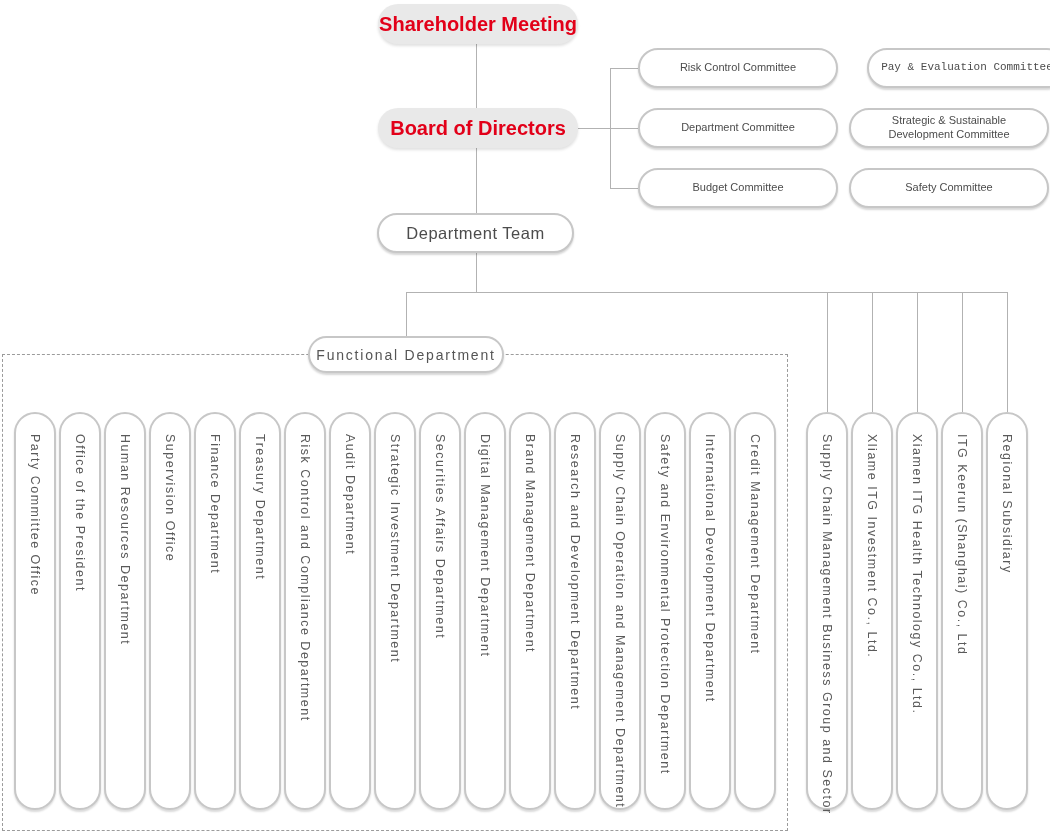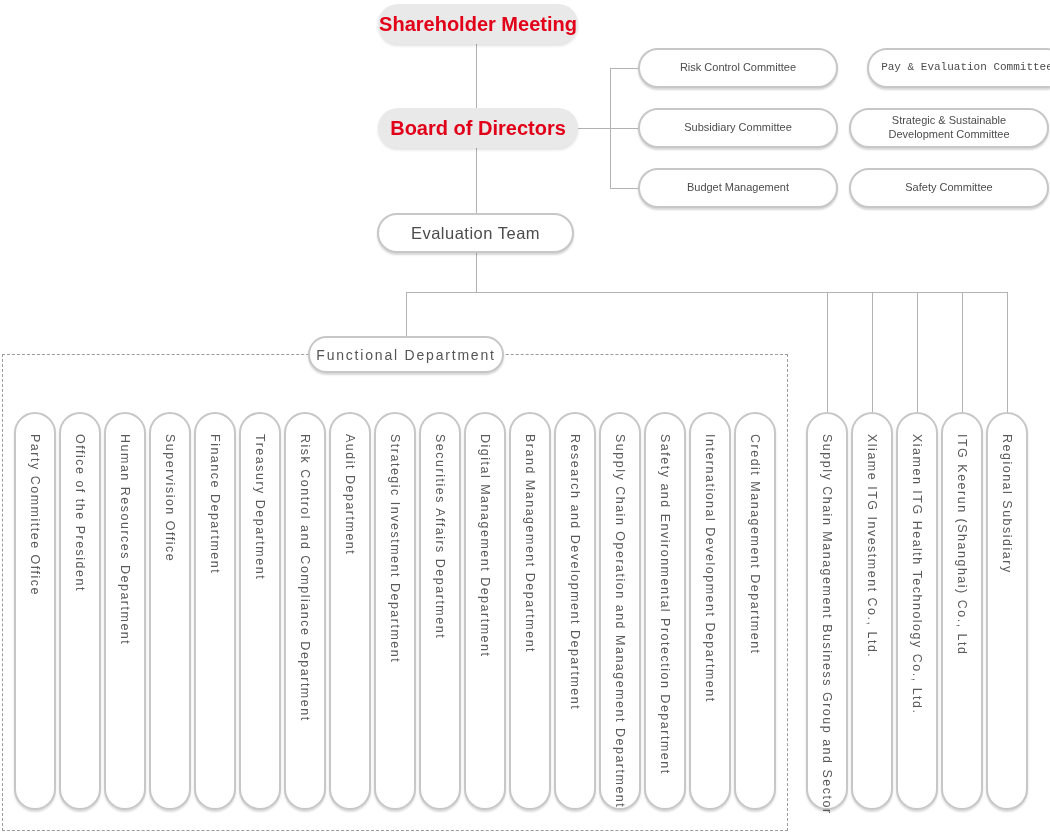--- a/index.html
+++ b/index.html
@@ -68,28 +68,28 @@
   <div class="vline" style="left:827px;top:292px;height:120px;"></div>
   <div class="vline" style="left:872px;top:292px;height:120px;"></div>
   <div class="vline" style="left:917px;top:292px;height:120px;"></div>
   <div class="vline" style="left:962px;top:292px;height:120px;"></div>
   <div class="vline" style="left:1007px;top:292px;height:120px;"></div>
 
   <div class="dashed-box"></div>
 
   <div class="pill pill-gray" style="left:378px;top:4px;">Shareholder Meeting</div>
   <div class="pill pill-gray" style="left:378px;top:108px;">Board of Directors</div>
-  <div class="pill pill-white pill-mgmt">Evaluation Team</div>
+  <div class="pill pill-white pill-mgmt">Department Team</div>
   <div class="pill pill-white pill-func">Functional Department</div>
 
   <div class="cpill" style="left:638px;top:48px;">Risk Control Committee</div>
   <div class="cpill" style="left:867px;top:48px;font-family:Liberation Mono, monospace;">Pay &amp; Evaluation Committee</div>
-  <div class="cpill" style="left:638px;top:108px;">Subsidiary Committee</div>
+  <div class="cpill" style="left:638px;top:108px;">Department Committee</div>
   <div class="cpill" style="left:849px;top:108px;">Strategic &amp; Sustainable Development Committee</div>
-  <div class="cpill" style="left:638px;top:168px;">Budget Management</div>
+  <div class="cpill" style="left:638px;top:168px;">Budget Committee</div>
   <div class="cpill" style="left:849px;top:168px;">Safety Committee</div>
 
   <div class="vpill" style="left:14px;">
       <span class="vtext">Party Committee Office</span>
     </div>
   <div class="vpill" style="left:59px;">
       <span class="vtext">Office of the President</span>
     </div>
   <div class="vpill" style="left:104px;">
       <span class="vtext">Human Resources Department</span>

